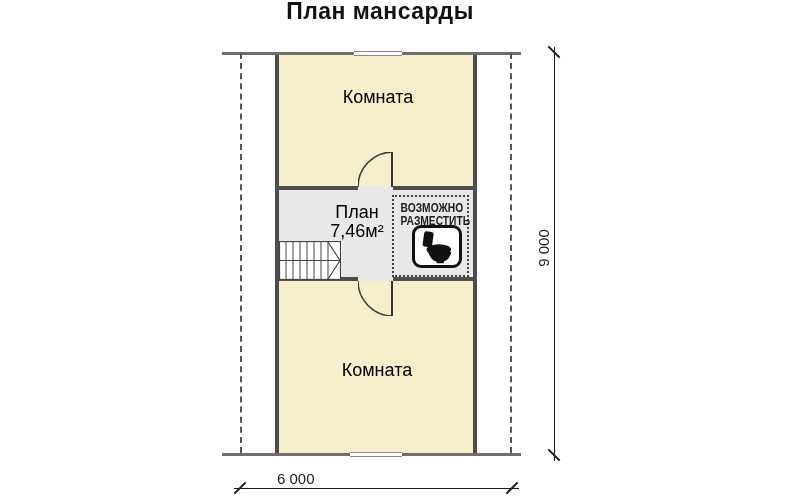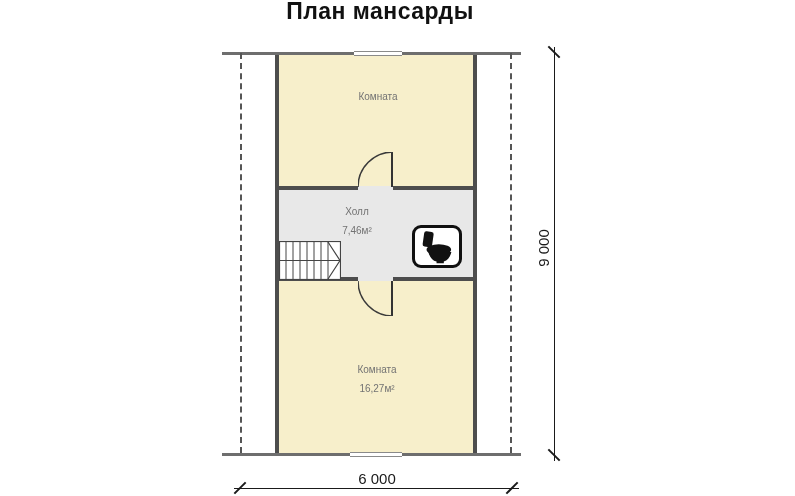--- a/index.html
+++ b/index.html
@@ -11,21 +11,21 @@
   .title{
     top:-2px;left:0;width:760px;text-align:center;
     font-size:23px;font-weight:bold;color:#111;letter-spacing:.5px;
   }
   .fill-room{background:var(--room-fill,#f7efcb);}
   .fill-hall{background:var(--hall-fill,#e8e8e8);}
   .wall{background:var(--wall,#4d4d4d);}
   .eave{background:var(--eave,#6e6e6e);}
   .window{background:#fff;border-top:1px solid #8a8a8a;border-bottom:1px solid #8a8a8a;}
   .roofdash{border-left:2px dashed #555;}
-  .room-label{text-align:center;font-size:10px;color:#737373;line-height:18px;}
+  .room-label{text-align:center;font-size:18px;color:#000000;line-height:18px;}
   .room-label .area{margin-top:1px;}
   .leaf{background:#333;}
   .dimline{background:var(--dim,#1a1a1a);}
   .tick{width:16px;height:2px;background:var(--dim,#1a1a1a);}
   .dimlabel{font-size:15px;color:#1a1a1a;white-space:nowrap;}
   .place-zone{
     border:2px dotted #3f3f3f;box-sizing:border-box;text-align:center;
   }
   .place-text{
     font-size:12.5px;font-weight:bold;color:#1c1c1c;line-height:13px;
@@ -73,43 +73,46 @@
     <path d="M0,0 A35,35 0 0 0 35,35" fill="none" stroke="#3a3a3a" stroke-width="1.5"></path>
   </svg>
 
   <svg class="abs" style="left:279px;top:241px;" width="62" height="39" viewBox="0 0 62 39">
     <rect x="0.5" y="0.5" width="61" height="38" fill="#ffffff" stroke="#444" stroke-width="1.2"></rect>
     <path d="M0,19.5 H61" stroke="#444" stroke-width="1.2"></path>
     <path d="M7,0 V39 M14,0 V39 M21,0 V39 M28,0 V39 M35,0 V39 M42,0 V39 M49,0 V39" stroke="#444" stroke-width="1"></path>
     <path d="M49,1 L61,19.5 L49,38" fill="none" stroke="#444" stroke-width="1.2"></path>
   </svg>
 
+  <div class="abs place-zone" style="left:392px;top:195px;width:77px;height:82px;">
+    <div class="place-text" style="margin-top:5px;">ВОЗМОЖНО</div>
+    <div class="place-text">РАЗМЕСТИТЬ</div>
+  </div>
   <div class="abs icon-box" style="left:412px;top:225px;width:50px;height:43px;">
     <svg width="40" height="34" viewBox="0 0 44 37">
       <rect x="7" y="1.5" width="10.5" height="17" rx="2.5" transform="rotate(8 12 10)" fill="#111"></rect>
       <ellipse cx="24" cy="21.5" rx="13.5" ry="6" fill="#111"></ellipse>
       <path d="M12.5,24 C14,30 17,33.5 21.5,34.5 L21.5,36.5 L29.5,36.5 L29.5,34.5 C34,33 36.8,29 37.8,24 Z" fill="#111"></path>
     </svg>
   </div>
 
   <div class="abs room-label" style="left:281px;top:88px;width:194px;">
     <div>Комната</div>
   </div>
   <div class="abs room-label" style="left:279px;top:203px;width:156px;">
-    <div>Холл</div>
+    <div>План</div>
     <div class="area">7,46м²</div>
   </div>
   <div class="abs room-label" style="left:281px;top:361px;width:192px;">
     <div>Комната</div>
-    <div class="area">16,27м²</div>
   </div>
 
   <div class="abs dimline" style="left:554px;top:47px;width:1px;height:414px;"></div>
   <div class="abs tick" style="left:546px;top:51px;transform:rotate(45deg);"></div>
   <div class="abs tick" style="left:546px;top:454px;transform:rotate(45deg);"></div>
   <div class="abs dimlabel" style="left:543px;top:248px;transform:translate(-50%,-50%) rotate(-90deg);">9 000</div>
 
   <div class="abs dimline" style="left:234px;top:488px;width:285px;height:1px;"></div>
   <div class="abs tick" style="left:232px;top:487px;transform:rotate(-45deg);"></div>
   <div class="abs tick" style="left:504px;top:487px;transform:rotate(-45deg);"></div>
-  <div class="abs dimlabel" style="left:277px;top:470px;width:200px;text-align:center;">6 000</div>
+  <div class="abs dimlabel" style="left:277px;top:470px;width:200px;text-align:left;">6 000</div>
 
 </div>
 
 </body></html>

